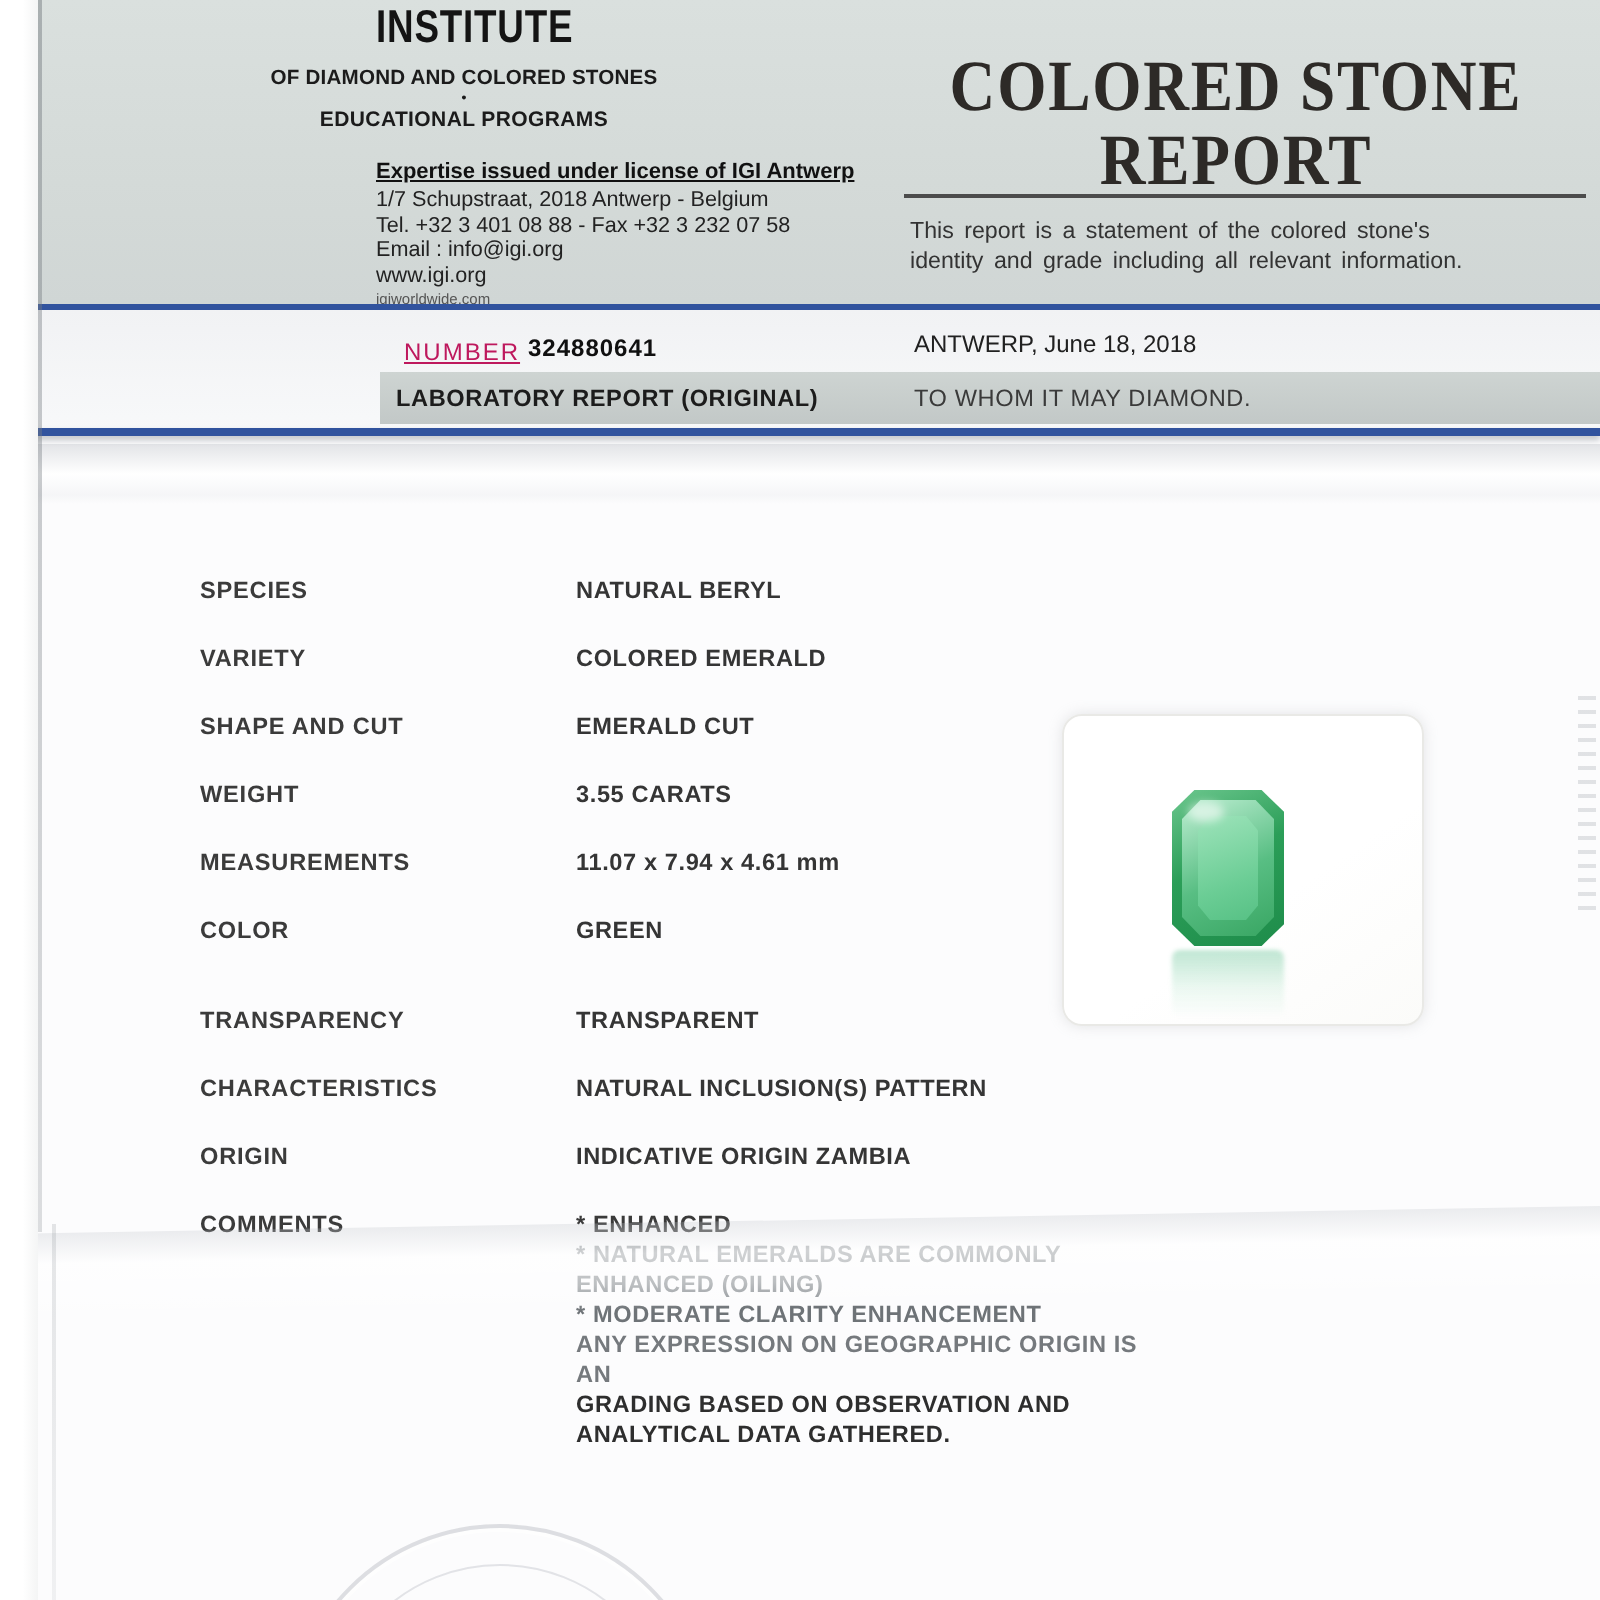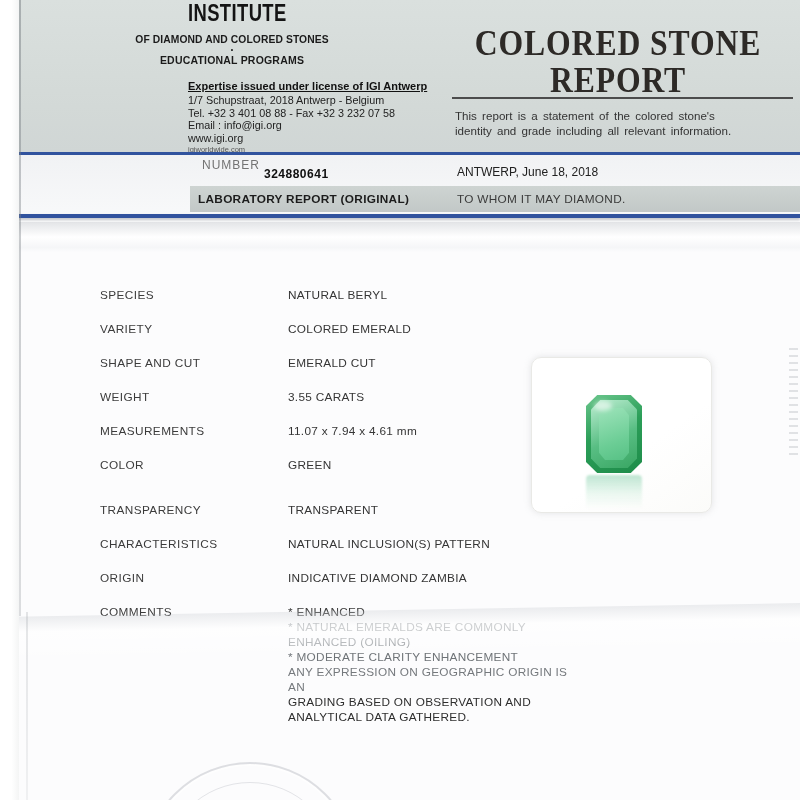--- a/index.html
+++ b/index.html
@@ -48,32 +48,32 @@
   .rt1 { top:22px; } .rt2 { top:59px; }
   .title-divider { position:absolute; left:452px; top:97px; width:341px; height:1.5px; background:#4c4c4c; }
   .statement { position:absolute; left:455px; top:108px; width:336px; 
     font-size:11.6px; color:#333; line-height:15px; word-spacing:2px; }
 
   .blue-line-1 { position:absolute; left:0; top:152px; width:800px; height:3.5px; background:#31539e; }
   .mid-strip { position:absolute; left:0; top:155px; width:800px; height:63px;
     background:linear-gradient(180deg,#f1f2f4,#f8f9fa); }
 
   
-  .num-label { position:absolute; left:202px; top:158px; font-size:12px; color:#737373; letter-spacing:1px; }
+  .num-label { position:absolute; left:202px; top:169px; font-size:12px; color:#be185d; letter-spacing:1px;text-decoration:underline; }
   .num-value { position:absolute; left:264px; top:167px; font-size:12px; font-weight:700; color:#101010; letter-spacing:.5px; }
   .place-date { position:absolute; left:457px; top:165px; font-size:12px; color:#212121; }
   .gray-bar { position:absolute; left:190px; top:186px; width:610px; height:26px;
     background:linear-gradient(180deg,#ced4d2,#c2c8c7); }
   .report-type { position:absolute; left:8px; top:6px; font-size:11.8px; font-weight:700; color:#1c1c1c; letter-spacing:.3px; }
   .addressee { position:absolute; left:267px; top:6px; font-size:11.8px; color:#3a3a3a; letter-spacing:.3px; }
   .blue-line-2 { position:absolute; left:0; top:214px; width:800px; height:3.5px; background:#31539e;
     box-shadow:0 2px 3px rgba(120,126,136,.45); }
 
   
-  .fields { position:absolute; left:100px; top:288px; width:470px; z-index:2; }
+  .fields { position:absolute; left:100px; top:288px; width:470px; z-index:2;font-weight:bold; }
   .field-row { position:relative; height:34px; }
   .field-row.gap-before { margin-top:11px; }
   .field-label { position:absolute; left:0; top:0; font-size:11.8px; color:#3b3b3b; letter-spacing:.4px; }
   .field-value { position:absolute; left:188px; top:0; font-size:11.8px; color:#353535; letter-spacing:.3px; }
   .comments-row { position:relative; }
   .comment-lines { position:absolute; left:188px; top:0; width:290px; }
   .comment-line { font-size:11.8px; line-height:15px; color:#3a3a3a; letter-spacing:.3px; }
   .comment-line:nth-child(2), .comment-line:nth-child(3) { color:#8b9094; }
   .comment-line:nth-child(4) { color:#6e7377; }
   .comment-line:nth-child(5) { color:#747densit97d; }
@@ -176,21 +176,21 @@
     <span class="field-value">TRANSPARENT</span>
   </div>
 
   <div class="field-row">
     <span class="field-label">CHARACTERISTICS</span>
     <span class="field-value">NATURAL INCLUSION(S) PATTERN</span>
   </div>
 
   <div class="field-row">
     <span class="field-label">ORIGIN</span>
-    <span class="field-value">INDICATIVE DIAMOND ZAMBIA</span>
+    <span class="field-value">INDICATIVE ORIGIN ZAMBIA</span>
   </div>
 <div class="comments-row">
         <span class="field-label">COMMENTS</span>
         <div class="comment-lines">
           <div class="comment-line">* ENHANCED</div>
           <div class="comment-line">* NATURAL EMERALDS ARE COMMONLY</div>
           <div class="comment-line">ENHANCED (OILING)</div>
           <div class="comment-line">* MODERATE CLARITY ENHANCEMENT</div>
           <div class="comment-line">ANY EXPRESSION ON GEOGRAPHIC ORIGIN IS AN</div>
           <div class="comment-line">GRADING BASED ON OBSERVATION AND</div>

